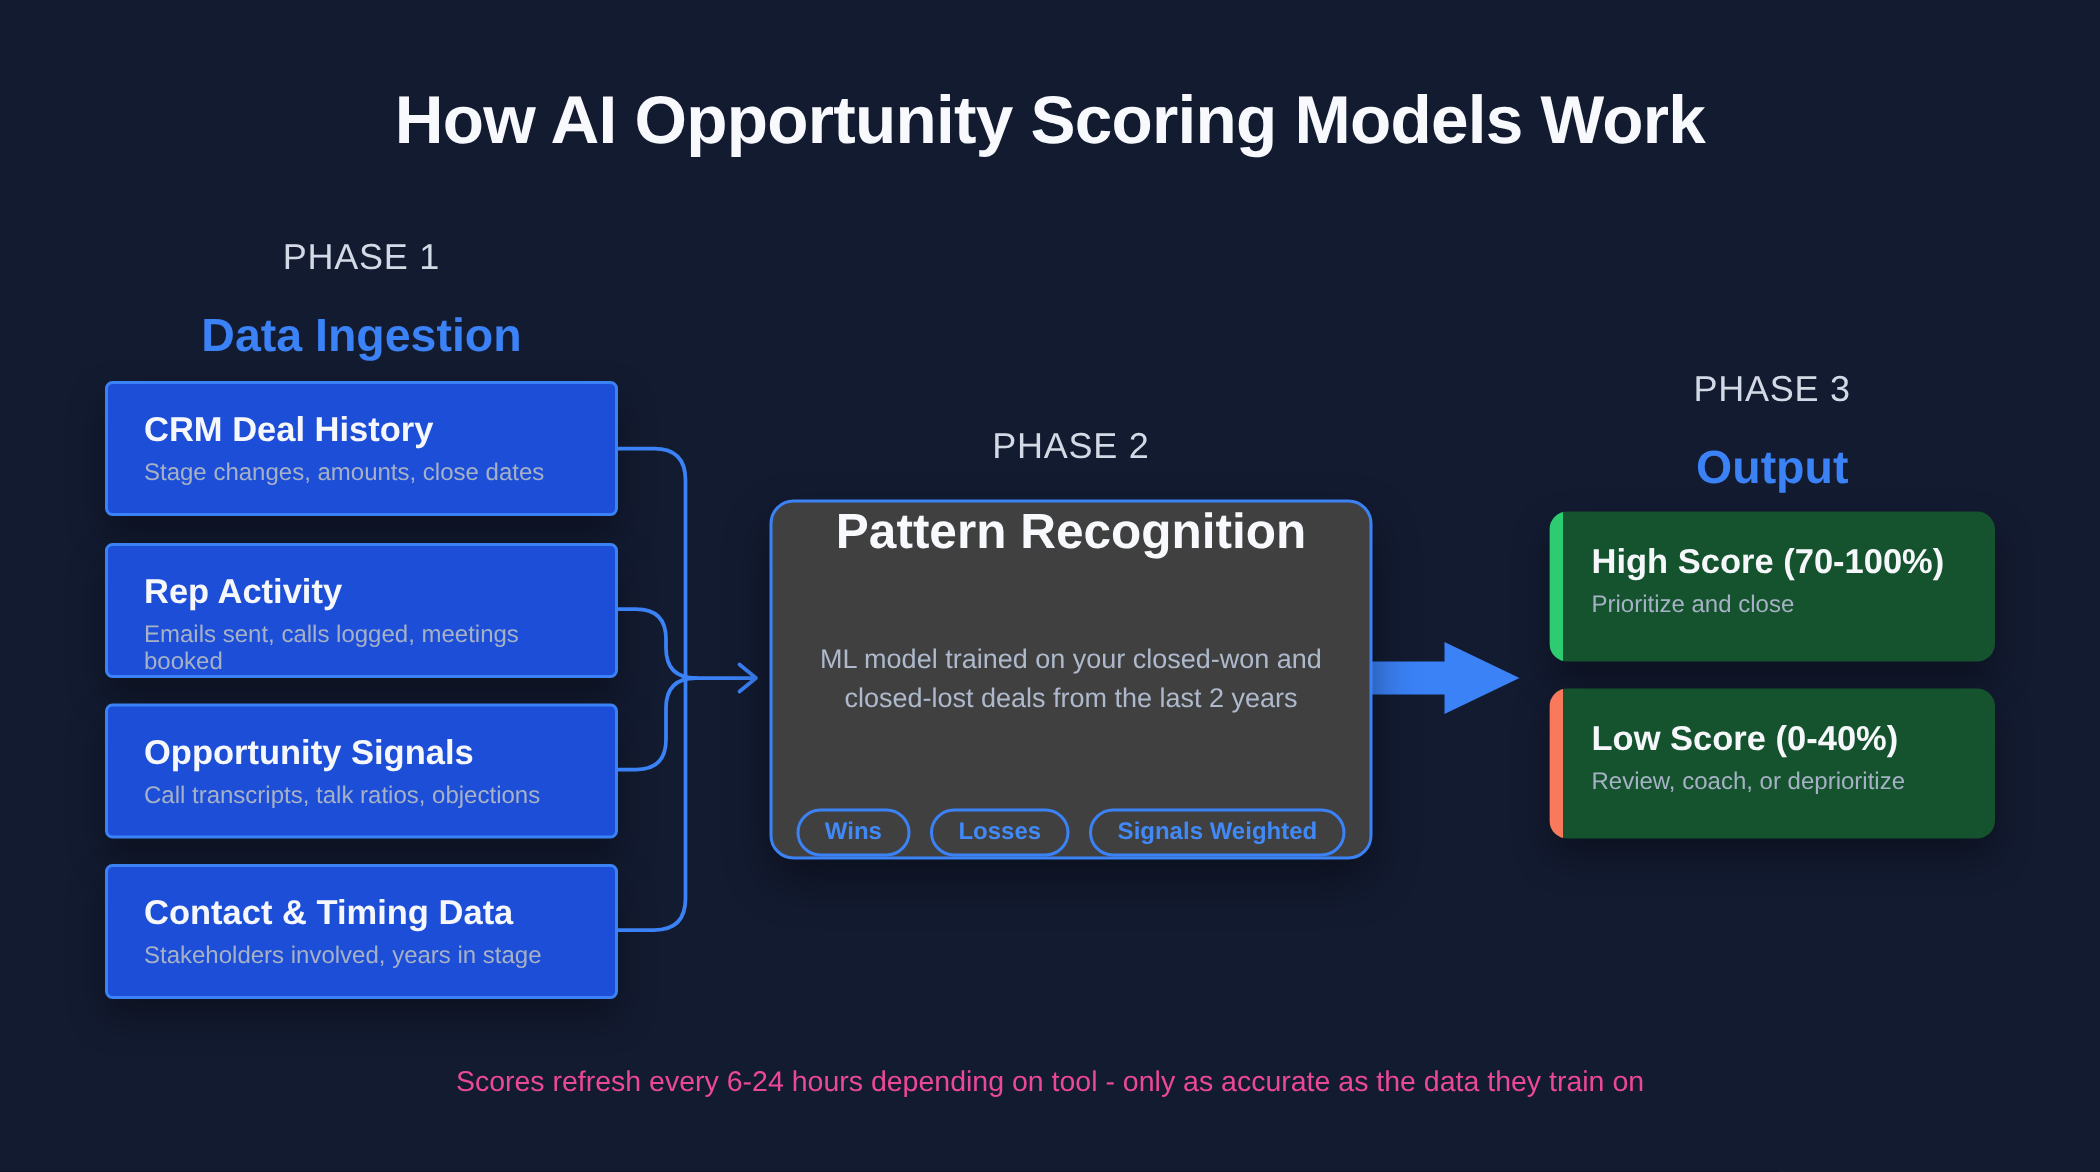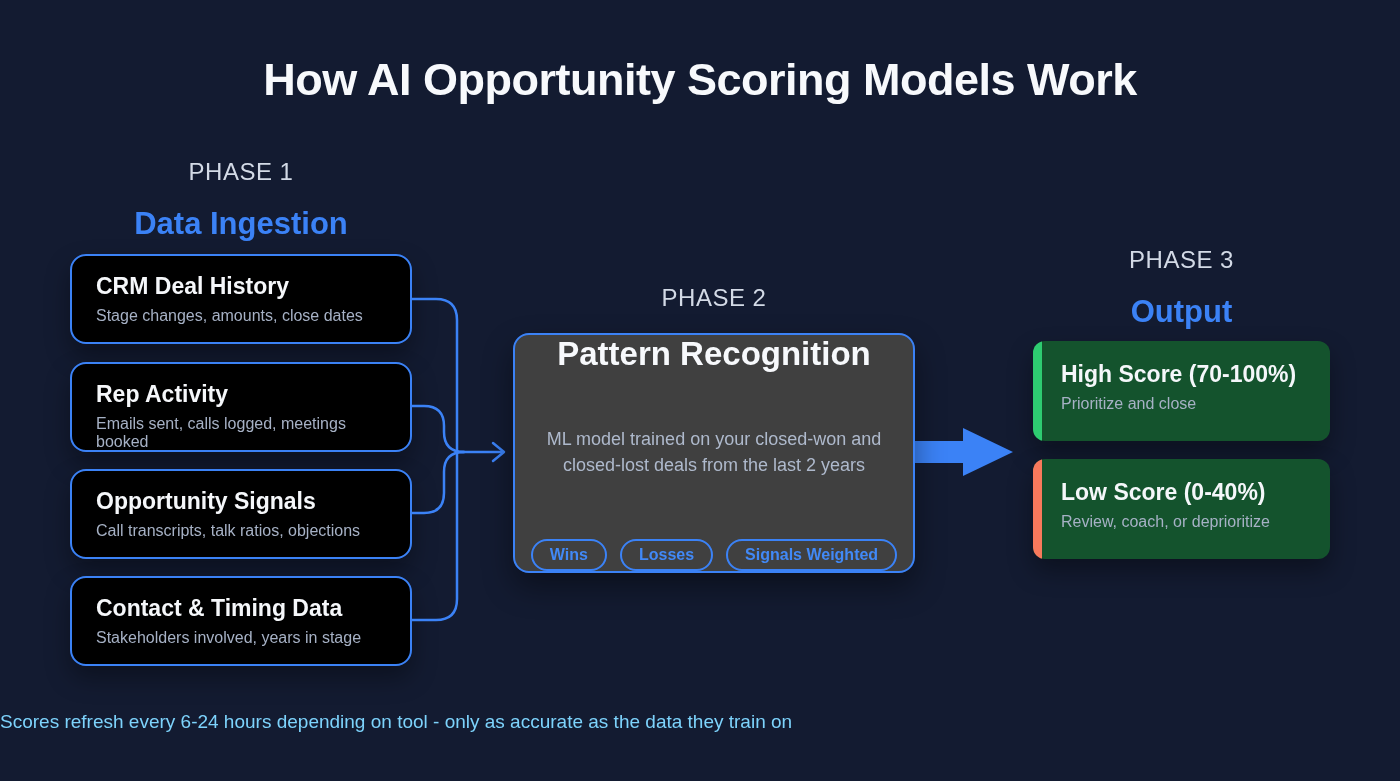--- a/index.html
+++ b/index.html
@@ -40,23 +40,23 @@
   }
   .phase1-head { left: 70px; width: 342px; top: 158px; }
   .phase2-head { left: 513px; width: 402px; top: 284px; }
   .phase3-head { left: 1033px; width: 297px; top: 246px; }
 
   .input-box {
     position: absolute;
     left: 70px;
     width: 342px;
     height: 90px;
-    background: #000000;
+    background: #1d4ed8;
     border: 2px solid #3b82f6;
-    border-radius: 16px;
+    border-radius: 5px;
     padding: 17px 24px 0 24px;
     box-shadow: 0 12px 24px rgba(0,0,0,0.35);
   }
   .box-title {
     font-size: 23px;
     font-weight: bold;
     color: #f5f7fa;
   }
   .box-sub {
     font-size: 16px;
@@ -138,23 +138,23 @@
     position: absolute;
     left: 0; top: 0;
     width: 1400px;
     height: 781px;
     pointer-events: none;
   }
 
   .footer-note {
     position: absolute;
     top: 711px; left: 0; width: 100%;
-    text-align: left;
+    text-align: center;
     font-size: 19px;
-    color: #7dd3fc;
+    color: #ec4899;
   }
 </style>
 </head>
 <body>
 
 <div class="canvas">
 
   <div class="page-title">How AI Opportunity Scoring Models Work</div>
 
   <div class="phase-head phase1-head">

